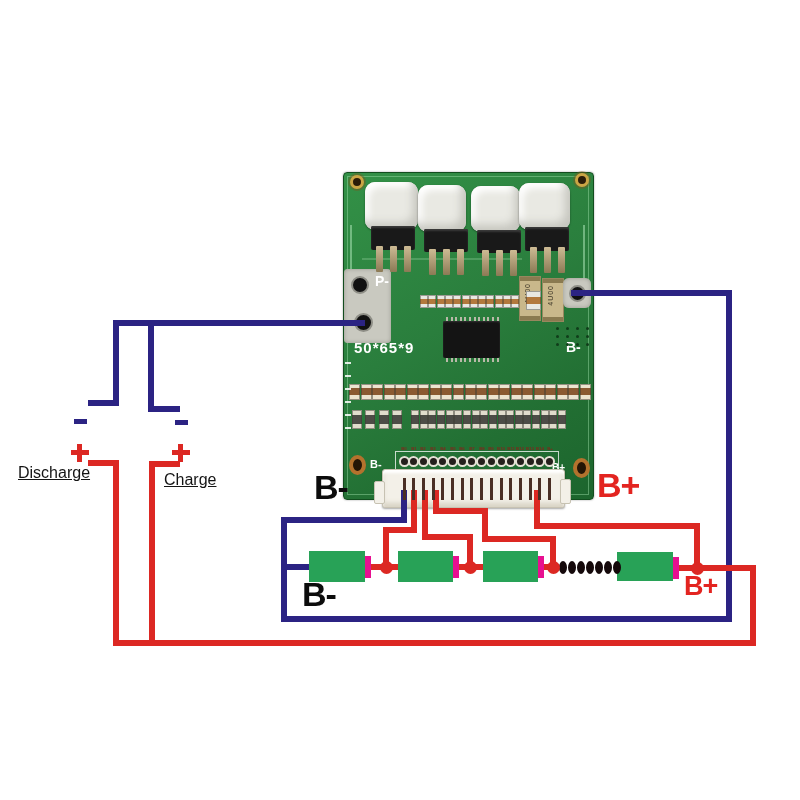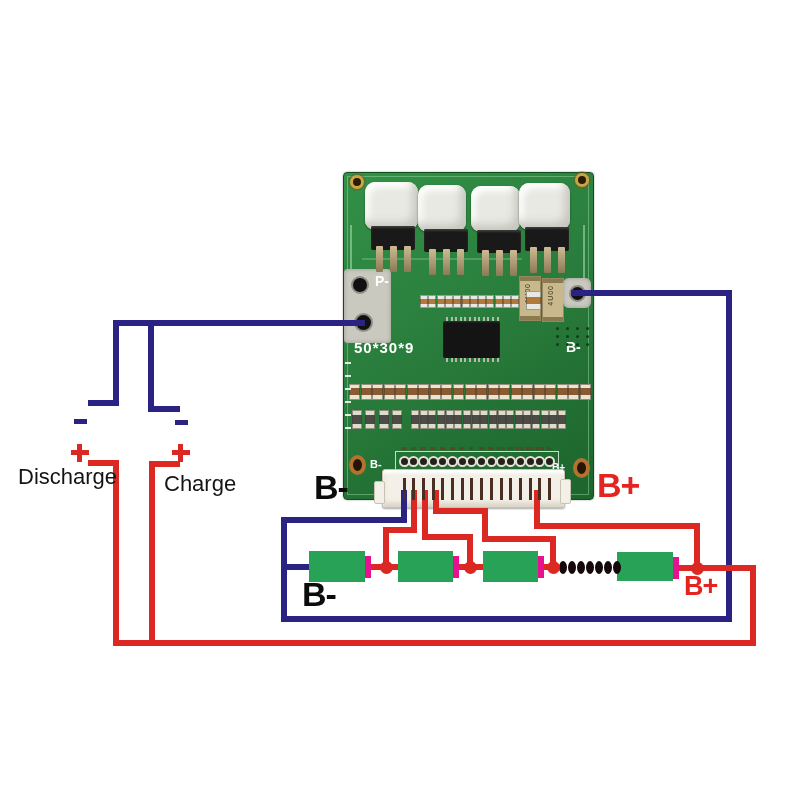--- a/index.html
+++ b/index.html
@@ -9,21 +9,21 @@
   .wire.blue{background:var(--blue);}
   .wire.red{background:var(--red);}
 
   
   .cell{position:absolute;background:var(--cellgreen);}
   .term{position:absolute;background:var(--magenta);}
   .jdot{position:absolute;width:13px;height:13px;border-radius:50%;background:var(--red);}
   .edot{position:absolute;width:8px;height:13px;border-radius:50%;background:#15090b;}
 
   
-  .lbl{position:absolute;color:#141414;font-size:22px;white-space:nowrap;}
+  .lbl{position:absolute;color:#141414;font-size:16px;white-space:nowrap;text-decoration:underline;}
   .big{position:absolute;font-weight:900;font-size:34px;letter-spacing:-1px;color:#0c0c0c;white-space:nowrap;}
   .big.redtxt{color:#e32420;}
   .mark{position:absolute;}
 
   
   #board{position:absolute;left:343px;top:172px;width:249px;height:326px;border-radius:4px;
          background:linear-gradient(150deg,#339147 0%,#2a7e3d 45%,#226f33 75%,#1c652d 100%);
          border:1px solid #124d1e;box-shadow:0 0 2px rgba(0,0,0,.4);}
   .tracebox{position:absolute;left:347px;top:176px;width:240px;height:317px;border:1px solid rgba(160,224,170,.45);}
   .traceline{position:absolute;background:rgba(170,225,180,.55);}
@@ -80,21 +80,21 @@
   <div class="silk" style="left:375px;top:273px;font-size:14px;">P-</div>
 
   <div class="cap" style="left:519px;top:276px;width:20px;height:43px;"></div>
   <div class="capv" style="left:524px;top:283px;">4U00</div>
   <div class="cap" style="left:542px;top:278px;width:20px;height:42px;"></div>
   <div class="capv" style="left:547px;top:285px;">4U00</div>
   <div class="padT" style="left:563px;top:278px;width:28px;height:30px;border-radius:6px;"></div>
   <div class="padhole" style="left:569px;top:285px;width:13px;height:13px;"></div>
   <div class="silk" style="left:566px;top:339px;font-size:14px;">B-</div>
 
-  <div class="silk" style="left:354px;top:339px;font-size:15px;letter-spacing:1px;">50*30*9</div>
+  <div class="silk" style="left:354px;top:339px;font-size:15px;letter-spacing:1px;">50*65*9</div>
 
   <div class="mcu" style="left:443px;top:321px;width:57px;height:37px;"></div>
 
   <div class="padbox" style="left:395px;top:451px;width:162px;height:19px;"></div>
 
   <div class="silk" style="left:370px;top:458px;font-size:11px;">B-</div>
   <div class="silk" style="left:552px;top:462px;font-size:10px;">B+</div>
 
   <div class="conn" style="left:382px;top:469px;width:181px;height:37px;"></div>
   <div class="ear" style="left:374px;top:481px;width:9px;height:21px;"></div>

